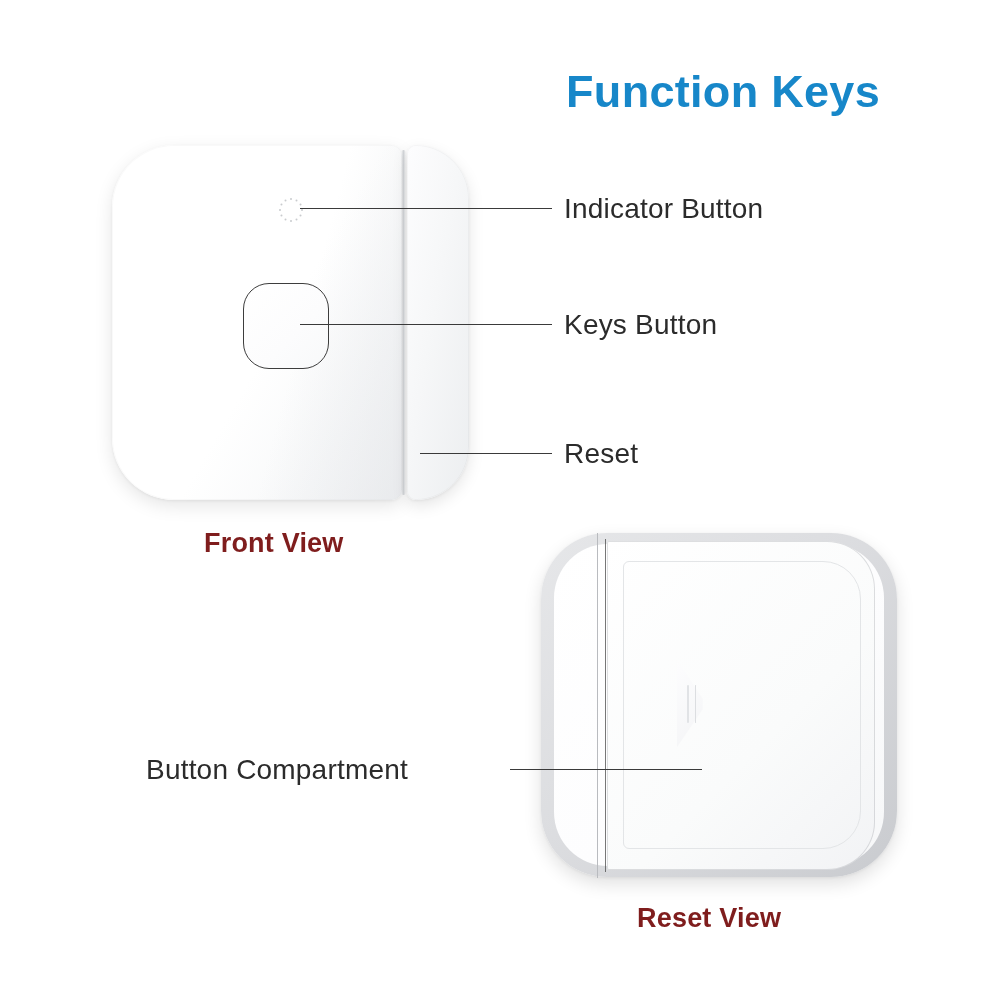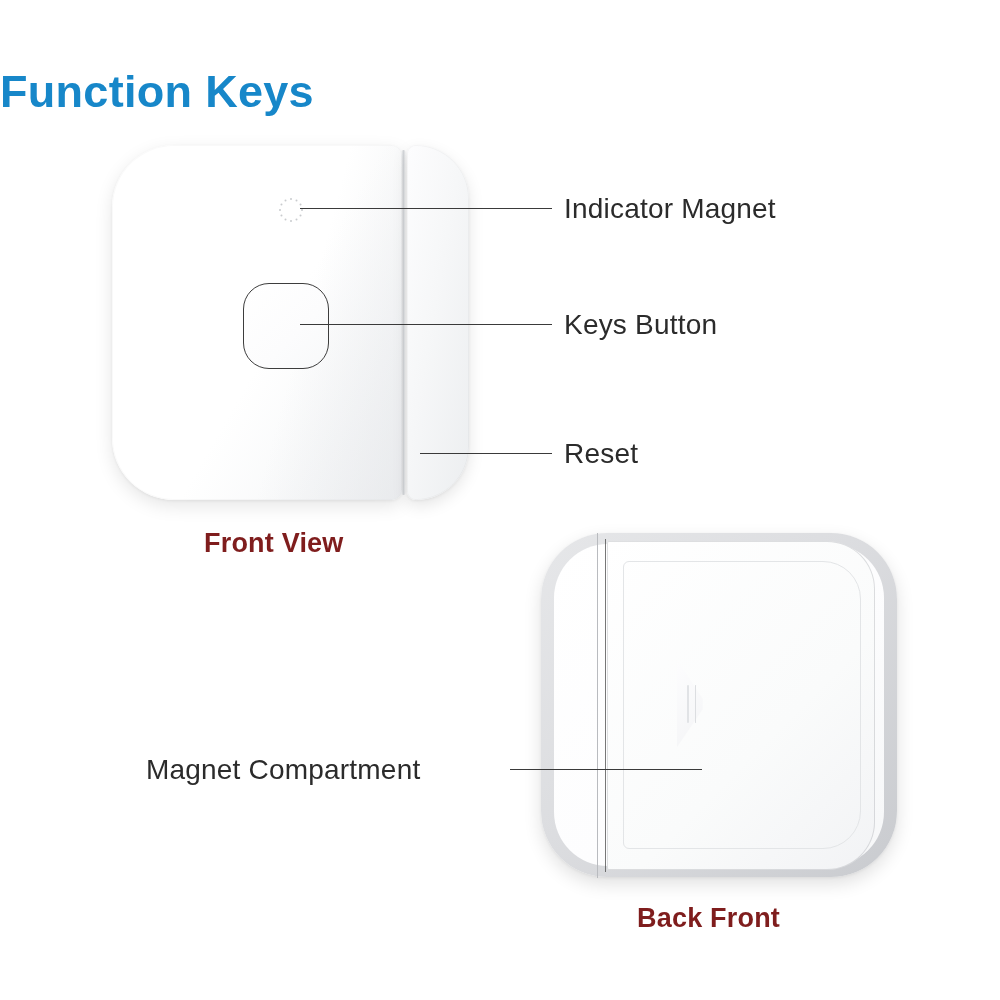--- a/index.html
+++ b/index.html
@@ -15,21 +15,21 @@
     overflow: hidden;
     font-family: "Liberation Sans", sans-serif;
   }
 
   
   .title {
     position: absolute;
     left: 0;
     top: 66px;
     width: 880px;
-    text-align: left;
+    text-align: right;
     font-size: 45px;
     font-weight: bold;
     letter-spacing: 0.3px;
     color: #1787c9;
     white-space: nowrap;
   }
 
   
   .callout-label {
     position: absolute;
@@ -297,27 +297,27 @@
         <span class="bar"></span>
         <span class="tri-outline"></span>
       </div>
     </div>
     <div class="battery-cover-inset"></div>
 
     <div class="back-seam"></div>
     <div class="back-seam2"></div>
   </div>
 
-  <div class="view-caption" style="left:637px; top:903px;">Back Front</div>
+  <div class="view-caption" style="left:637px; top:903px;">Reset View</div>
 
   <div class="leader" style="left:300px; top:208px; width:252px;"></div>
-  <div class="callout-label" style="left:564px; top:193px;">Indicator Magnet</div>
+  <div class="callout-label" style="left:564px; top:193px;">Indicator Button</div>
 
   <div class="leader" style="left:300px; top:324px; width:252px;"></div>
   <div class="callout-label" style="left:564px; top:309px;">Keys Button</div>
 
   <div class="leader" style="left:420px; top:453px; width:132px;"></div>
   <div class="callout-label" style="left:564px; top:438px;">Reset</div>
 
   <div class="leader" style="left:510px; top:769px; width:192px;"></div>
-  <div class="callout-label" style="left:146px; top:754px;">Magnet Compartment</div>
+  <div class="callout-label" style="left:146px; top:754px;">Button Compartment</div>
 
 </div>
 
 </body></html>

